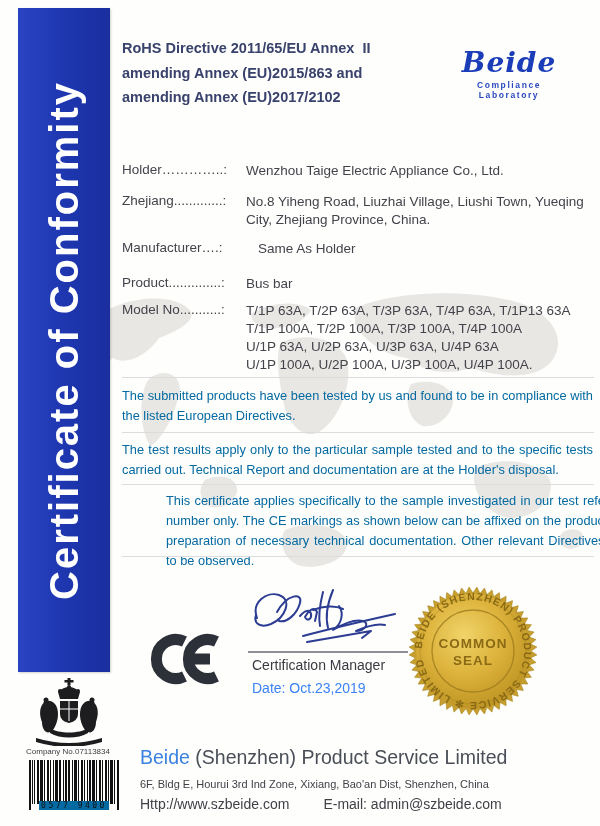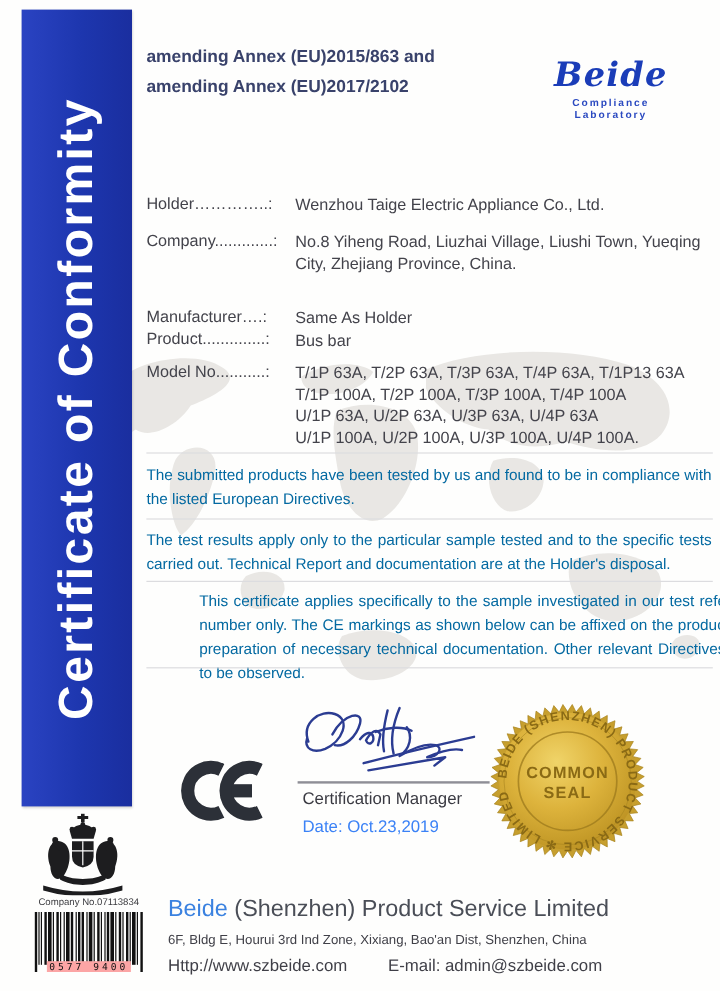--- a/index.html
+++ b/index.html
@@ -49,27 +49,27 @@
   }
   
   .ce-mark{position:absolute;left:147px;top:633px;}
   .signature{position:absolute;left:243px;top:586px;}
   .sig-line{position:absolute;left:248px;top:651px;width:160px;height:1.5px;background:#8e8e96;}
   .sig-title{position:absolute;left:252px;top:657px;font-size:14px;color:#3a3a42;}
   .sig-date{position:absolute;left:252px;top:680px;font-size:14px;color:#3b82f6;}
   .seal{position:absolute;left:408px;top:586px;width:130px;height:130px;}
   
   .crest{position:absolute;left:30px;top:678px;}
-  .company-no{position:absolute;left:32px;top:747px;width:108px;text-align:left;
+  .company-no{position:absolute;left:14px;top:747px;width:108px;text-align:center;
     font-size:8px;color:#3c3c40;}
   .barcode{position:absolute;left:27px;top:760px;width:94px;height:50px;}
   .barcode svg{display:block;}
   .barcode-digits{
     position:absolute;left:50%;transform:translateX(-50%);bottom:0px;
-    background:#fca5a5;padding:0 2px;font-family:"DejaVu Sans Mono",monospace;
+    background:#0369a1;padding:0 2px;font-family:"DejaVu Sans Mono",monospace;
     font-size:8px;letter-spacing:2.5px;color:#111;white-space:nowrap;
   }
   .footer-name{position:absolute;left:140px;top:746px;font-size:19.5px;color:#4a4e57;}
   .footer-name .accent{color:#3b82e0;}
   .footer-address{position:absolute;left:140px;top:778px;font-size:11px;color:#3f3f47;}
   .footer-contact{position:absolute;left:140px;top:796px;font-size:14px;color:#3f3f47;}
   .footer-contact .email{margin-left:34px;}
 </style>
 </head>
 <body>
@@ -89,38 +89,39 @@
       <path d="M150,200 C166,192 184,198 182,212 C178,226 160,232 150,224 C144,216 144,206 150,200 Z"></path>
       <path d="M230,250 C254,240 288,246 292,262 C294,278 268,290 246,286 C230,282 222,262 230,250 Z"></path>
     </g>
   </svg>
 
   <div class="banner">
     <span>Certificate of Conformity</span>
   </div>
 
   <div class="header-lines">
+    <div>RoHS Directive 2011/65/EU Annex  II</div>
     <div>amending Annex (EU)2015/863 and</div>
     <div>amending Annex (EU)2017/2102</div>
   </div>
 
   <div class="logo">
     <div class="logo-name">Beide</div>
     <div class="logo-tagline">Compliance  Laboratory</div>
   </div>
 
   <div class="field-row" style="top:162px;">
     <div class="field-label">Holder…………..:</div>
     <div class="field-value">Wenzhou Taige Electric Appliance Co., Ltd.</div>
   </div>
   <div class="field-row" style="top:193px;">
-    <div class="field-label">Company.............:</div>
+    <div class="field-label">Zhejiang.............:</div>
     <div class="field-value">No.8 Yiheng Road, Liuzhai Village, Liushi Town, Yueqing City, Zhejiang Province, China.</div>
   </div>
-  <div class="field-row" style="top:256px;">
+  <div class="field-row" style="top:240px;gap:12px;">
     <div class="field-label">Manufacturer….:</div>
     <div class="field-value">Same As Holder</div>
   </div>
   <div class="field-row" style="top:275px;">
     <div class="field-label">Product..............:</div>
     <div class="field-value">Bus bar</div>
   </div>
   <div class="field-row" style="top:302px;">
     <div class="field-label">Model No...........:</div>
     <div class="field-value">T/1P 63A, T/2P 63A, T/3P 63A, T/4P 63A, T/1P13 63A

